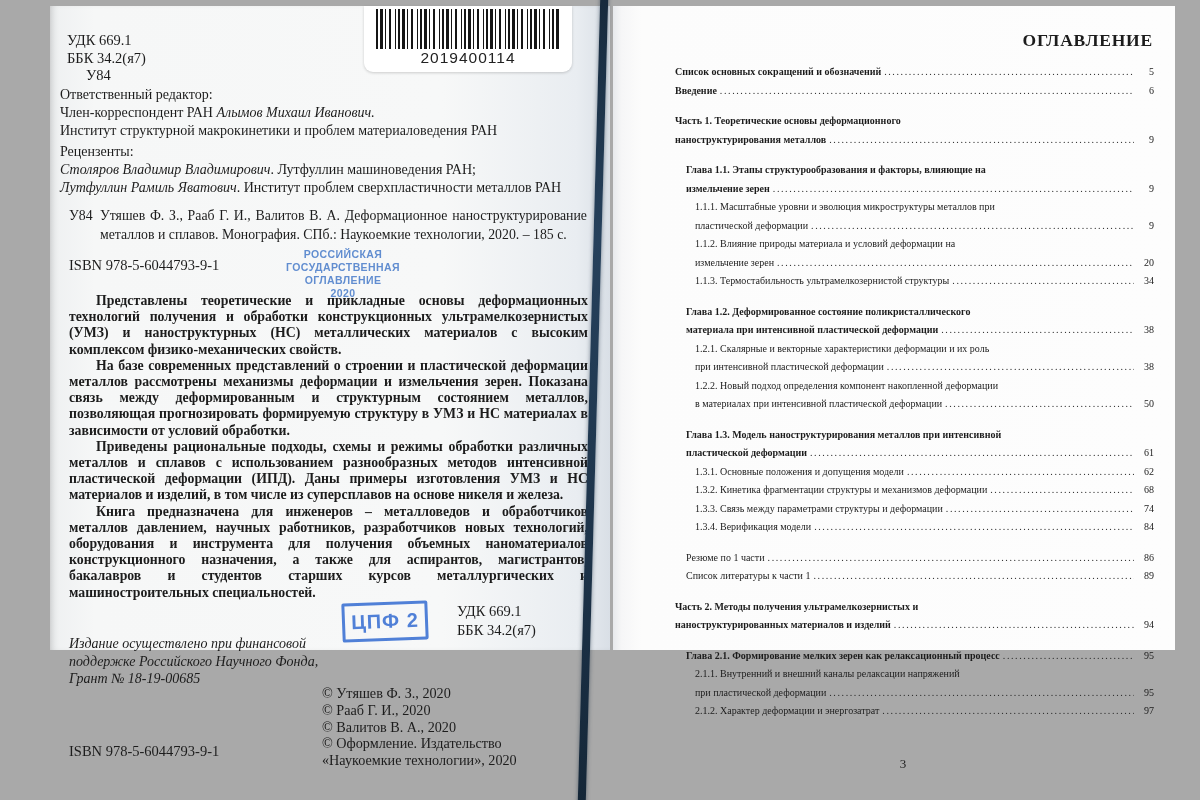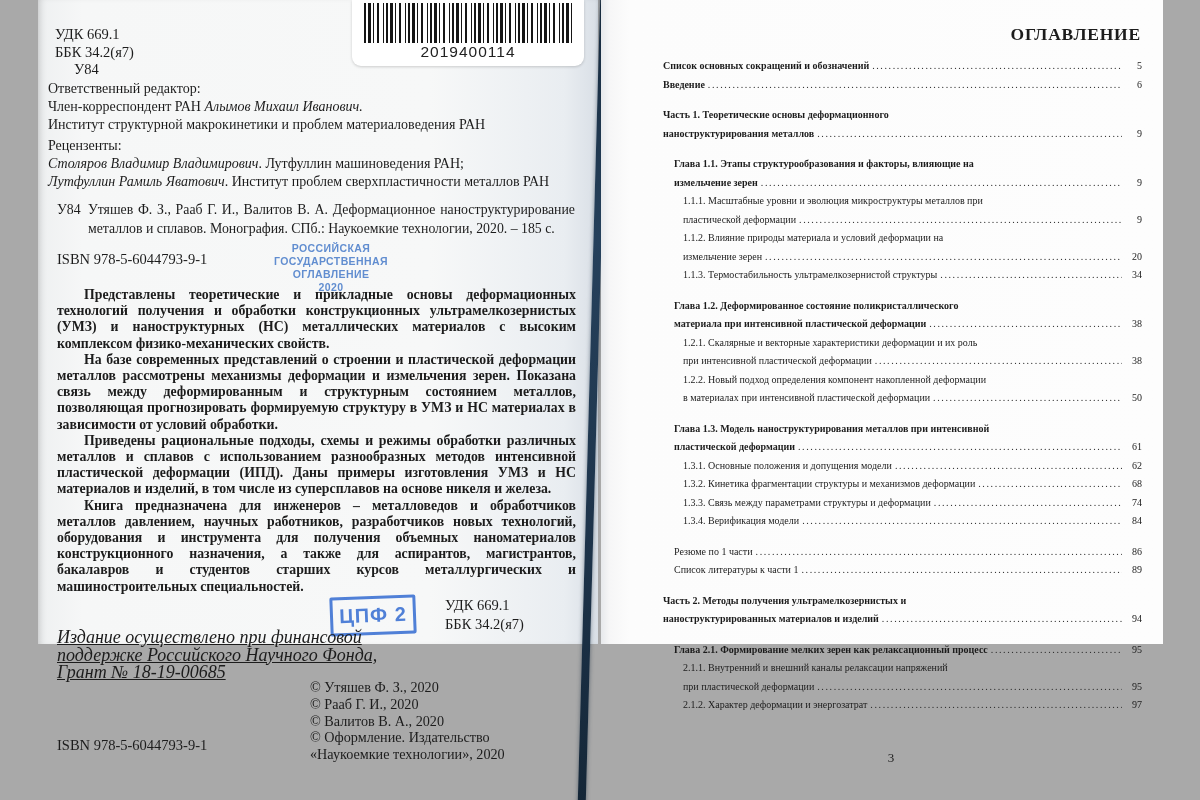--- a/index.html
+++ b/index.html
@@ -5,21 +5,21 @@
   html,body{margin:0;padding:0;}
   body{
     width:1200px;height:800px;overflow:hidden;
     background:#a9a9a9;
     font-family:"Liberation Serif", serif;
     color:#1c1c1c;
     position:relative;
   }
   .scan{position:absolute;inset:0;width:1200px;height:800px;}
   
-  .page{position:absolute;top:0;height:644px;}
+  .page{position:absolute;top:6px;height:644px;margin-left:12px;}
   .page-left{
     left:38px;width:560px;
     background:linear-gradient(to right,#eef0f1 0,#f6f7f7 8%,#f7f8f8 70%,#e9edf1 94%,#d9dfe6 100%);
     box-shadow:inset 6px 0 8px -6px rgba(0,0,0,.25);
   }
   .page-right{
     left:601px;width:562px;
     background:linear-gradient(to right,#e7e9ec 0,#f6f6f7 1.5%,#fcfcfc 5%,#fdfdfd 100%);
   }
   .spine{
@@ -28,21 +28,21 @@
     transform:rotate(1.6deg);
     border-radius:3px;
     box-shadow:0 0 4px rgba(20,40,60,.5);
   }
   
   .abs{position:absolute;}
   .codes-top{left:17px;top:26px;font-size:14.5px;line-height:17.5px;}
   .codes-top .shift{padding-left:19px;}
   .barcode-sticker{
     left:314px;top:0;width:208px;height:66px;background:#fff;
-    border-radius:0 0 9px 9px;box-shadow:0 1px 3px rgba(0,0,0,.18);padding-left:24px;
+    border-radius:0 0 9px 9px;box-shadow:0 1px 3px rgba(0,0,0,.18);
   }
   .barcode-bars{
     position:absolute;left:12px;right:12px;top:3px;height:40px;
     background:repeating-linear-gradient(90deg,
       #151515 0 2px,#fff 2px 4px,#151515 4px 7px,#fff 7px 9px,
       #151515 9px 10px,#fff 10px 13px,#151515 13px 15px,#fff 15px 19px,
       #151515 19px 20px,#fff 20px 22px);
   }
   .barcode-number{
     position:absolute;left:0;right:0;top:43px;text-align:center;
@@ -64,21 +64,21 @@
   .annotation{left:19px;top:287px;width:519px;font-size:13.8px;line-height:16.2px;text-align:justify;font-weight:bold;}
   .annotation p{margin:0;text-indent:27px;}
   .cpf-stamp{
     left:292px;top:596px;width:80px;height:33px;
     border:3px solid #3f74d4;border-radius:2px;color:#3f74d4;
     font-family:"Liberation Sans",sans-serif;font-size:20px;font-weight:bold;
     display:flex;align-items:center;justify-content:center;
     transform:rotate(-2.2deg);opacity:.9;letter-spacing:1px;
   }
   .codes-bottom{left:407px;top:596px;font-size:14.5px;line-height:19px;}
-  .funding{left:19px;top:629px;font-size:18px;line-height:17.5px;font-style:italic;text-decoration:underline;}
+  .funding{left:19px;top:629px;font-size:14px;line-height:17.5px;font-style:italic;}
   .copyright{left:272px;top:679px;font-size:14.2px;line-height:16.8px;}
   .isbn-bottom{left:19px;top:737px;font-size:14.5px;}
   
   .toc-title{
     left:0;top:24px;width:540px;text-align:right;
     font-size:17.5px;font-weight:bold;letter-spacing:.8px;
   }
   .toc{left:62px;top:57px;width:479px;font-size:10px;line-height:18.5px;}
   .toc-entry.gap{margin-top:12px;}
   .toc-entry.bold{font-weight:bold;}

